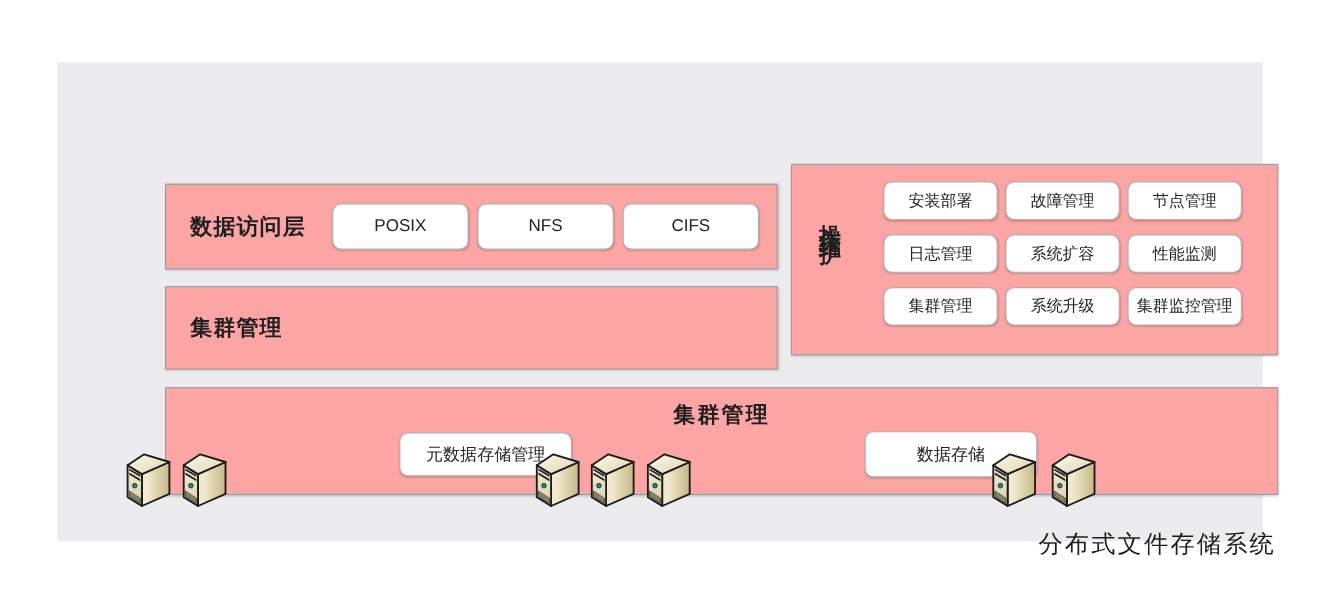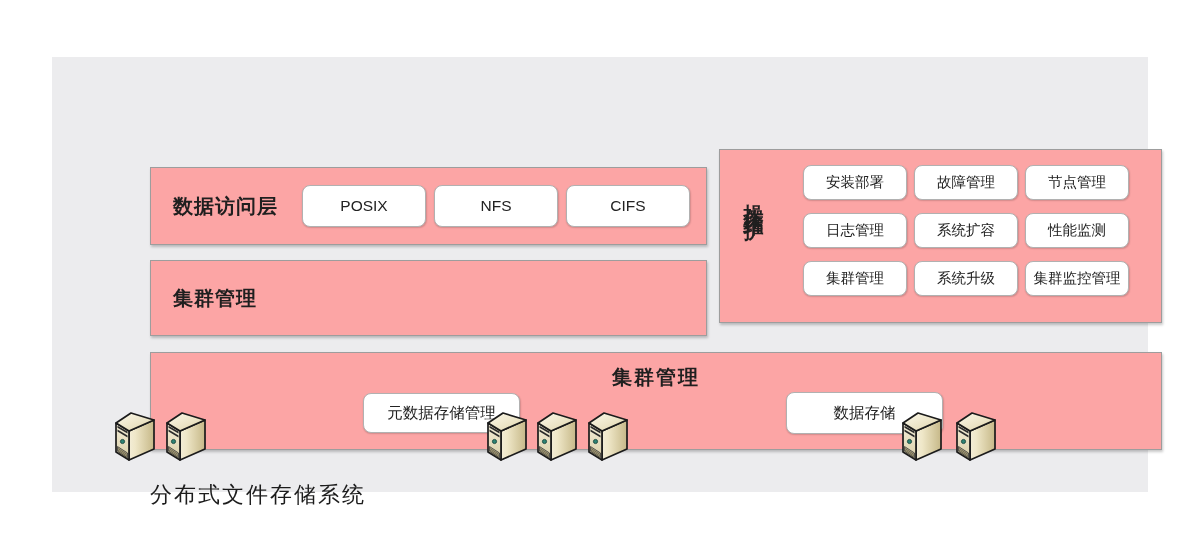--- a/index.html
+++ b/index.html
@@ -53,21 +53,21 @@
   .box-d-title{
     position:absolute;left:0;right:0;top:11px;text-align:center;
     font-weight:bold;font-size:20px;letter-spacing:2px;
   }
   .chip-meta{position:absolute;left:212px;top:40px;width:155px;height:38px;}
   .chip-data{position:absolute;left:635px;top:39px;width:155px;height:40px;}
   .server{
     position:absolute;width:44px;height:54px;top:352px;z-index:5;
   }
   .caption{
-    position:absolute;left:98px;width:1010px;top:423px;text-align:left;
+    position:absolute;left:98px;width:1010px;top:423px;text-align:right;
     font-size:22px;letter-spacing:2px;color:#1c1c1c;
   }
 </style>
 </head>
 <body>
 
 <div class="panel">
 
   <div class="box box-a">
     <span class="box-label">数据访问层</span>

